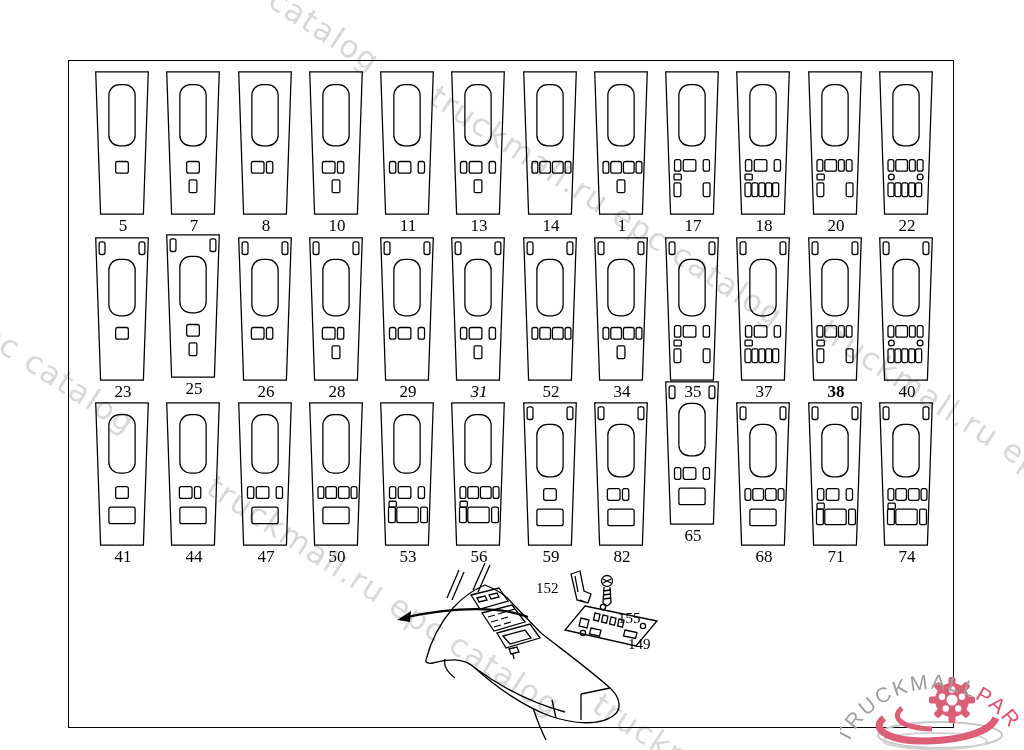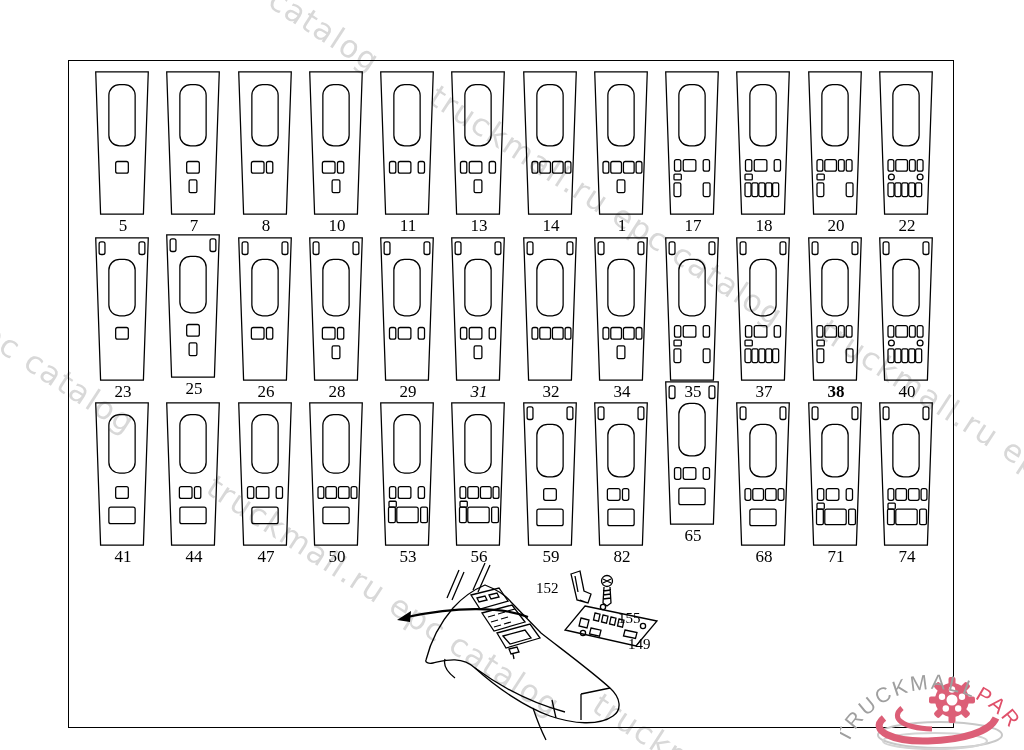--- a/index.html
+++ b/index.html
@@ -288,21 +288,21 @@
             <path d="M3,2 L57,2 L52,148 L8,148 Z"></path>
             <rect x="6.5" y="6" width="6" height="13" rx="2"></rect>
             <rect x="47.5" y="6" width="6" height="13" rx="2"></rect>
             <rect x="16.5" y="24" width="27" height="58" rx="11"></rect>
             <rect x="11.5" y="94" width="6" height="12" rx="2"></rect>
             <rect x="19.5" y="94" width="11" height="12" rx="2"></rect>
             <rect x="32.5" y="94" width="11" height="12" rx="2"></rect>
             <rect x="45.5" y="94" width="6" height="12" rx="2"></rect>
           </g>
         </svg>
-        <div class="panel-num">32</div>
+        <div class="panel-num">52</div>
       </div>
       <div class="panel-cell" style="left: 591px; top: 236px;">
         <svg width="60" height="146" viewBox="0 0 60 150">
           <g class="ln">
             <path d="M3,2 L57,2 L52,148 L8,148 Z"></path>
             <rect x="6.5" y="6" width="6" height="13" rx="2"></rect>
             <rect x="47.5" y="6" width="6" height="13" rx="2"></rect>
             <rect x="16.5" y="24" width="27" height="58" rx="11"></rect>
             <rect x="11.5" y="94" width="6" height="12" rx="2"></rect>
             <rect x="19.5" y="94" width="11" height="12" rx="2"></rect>

